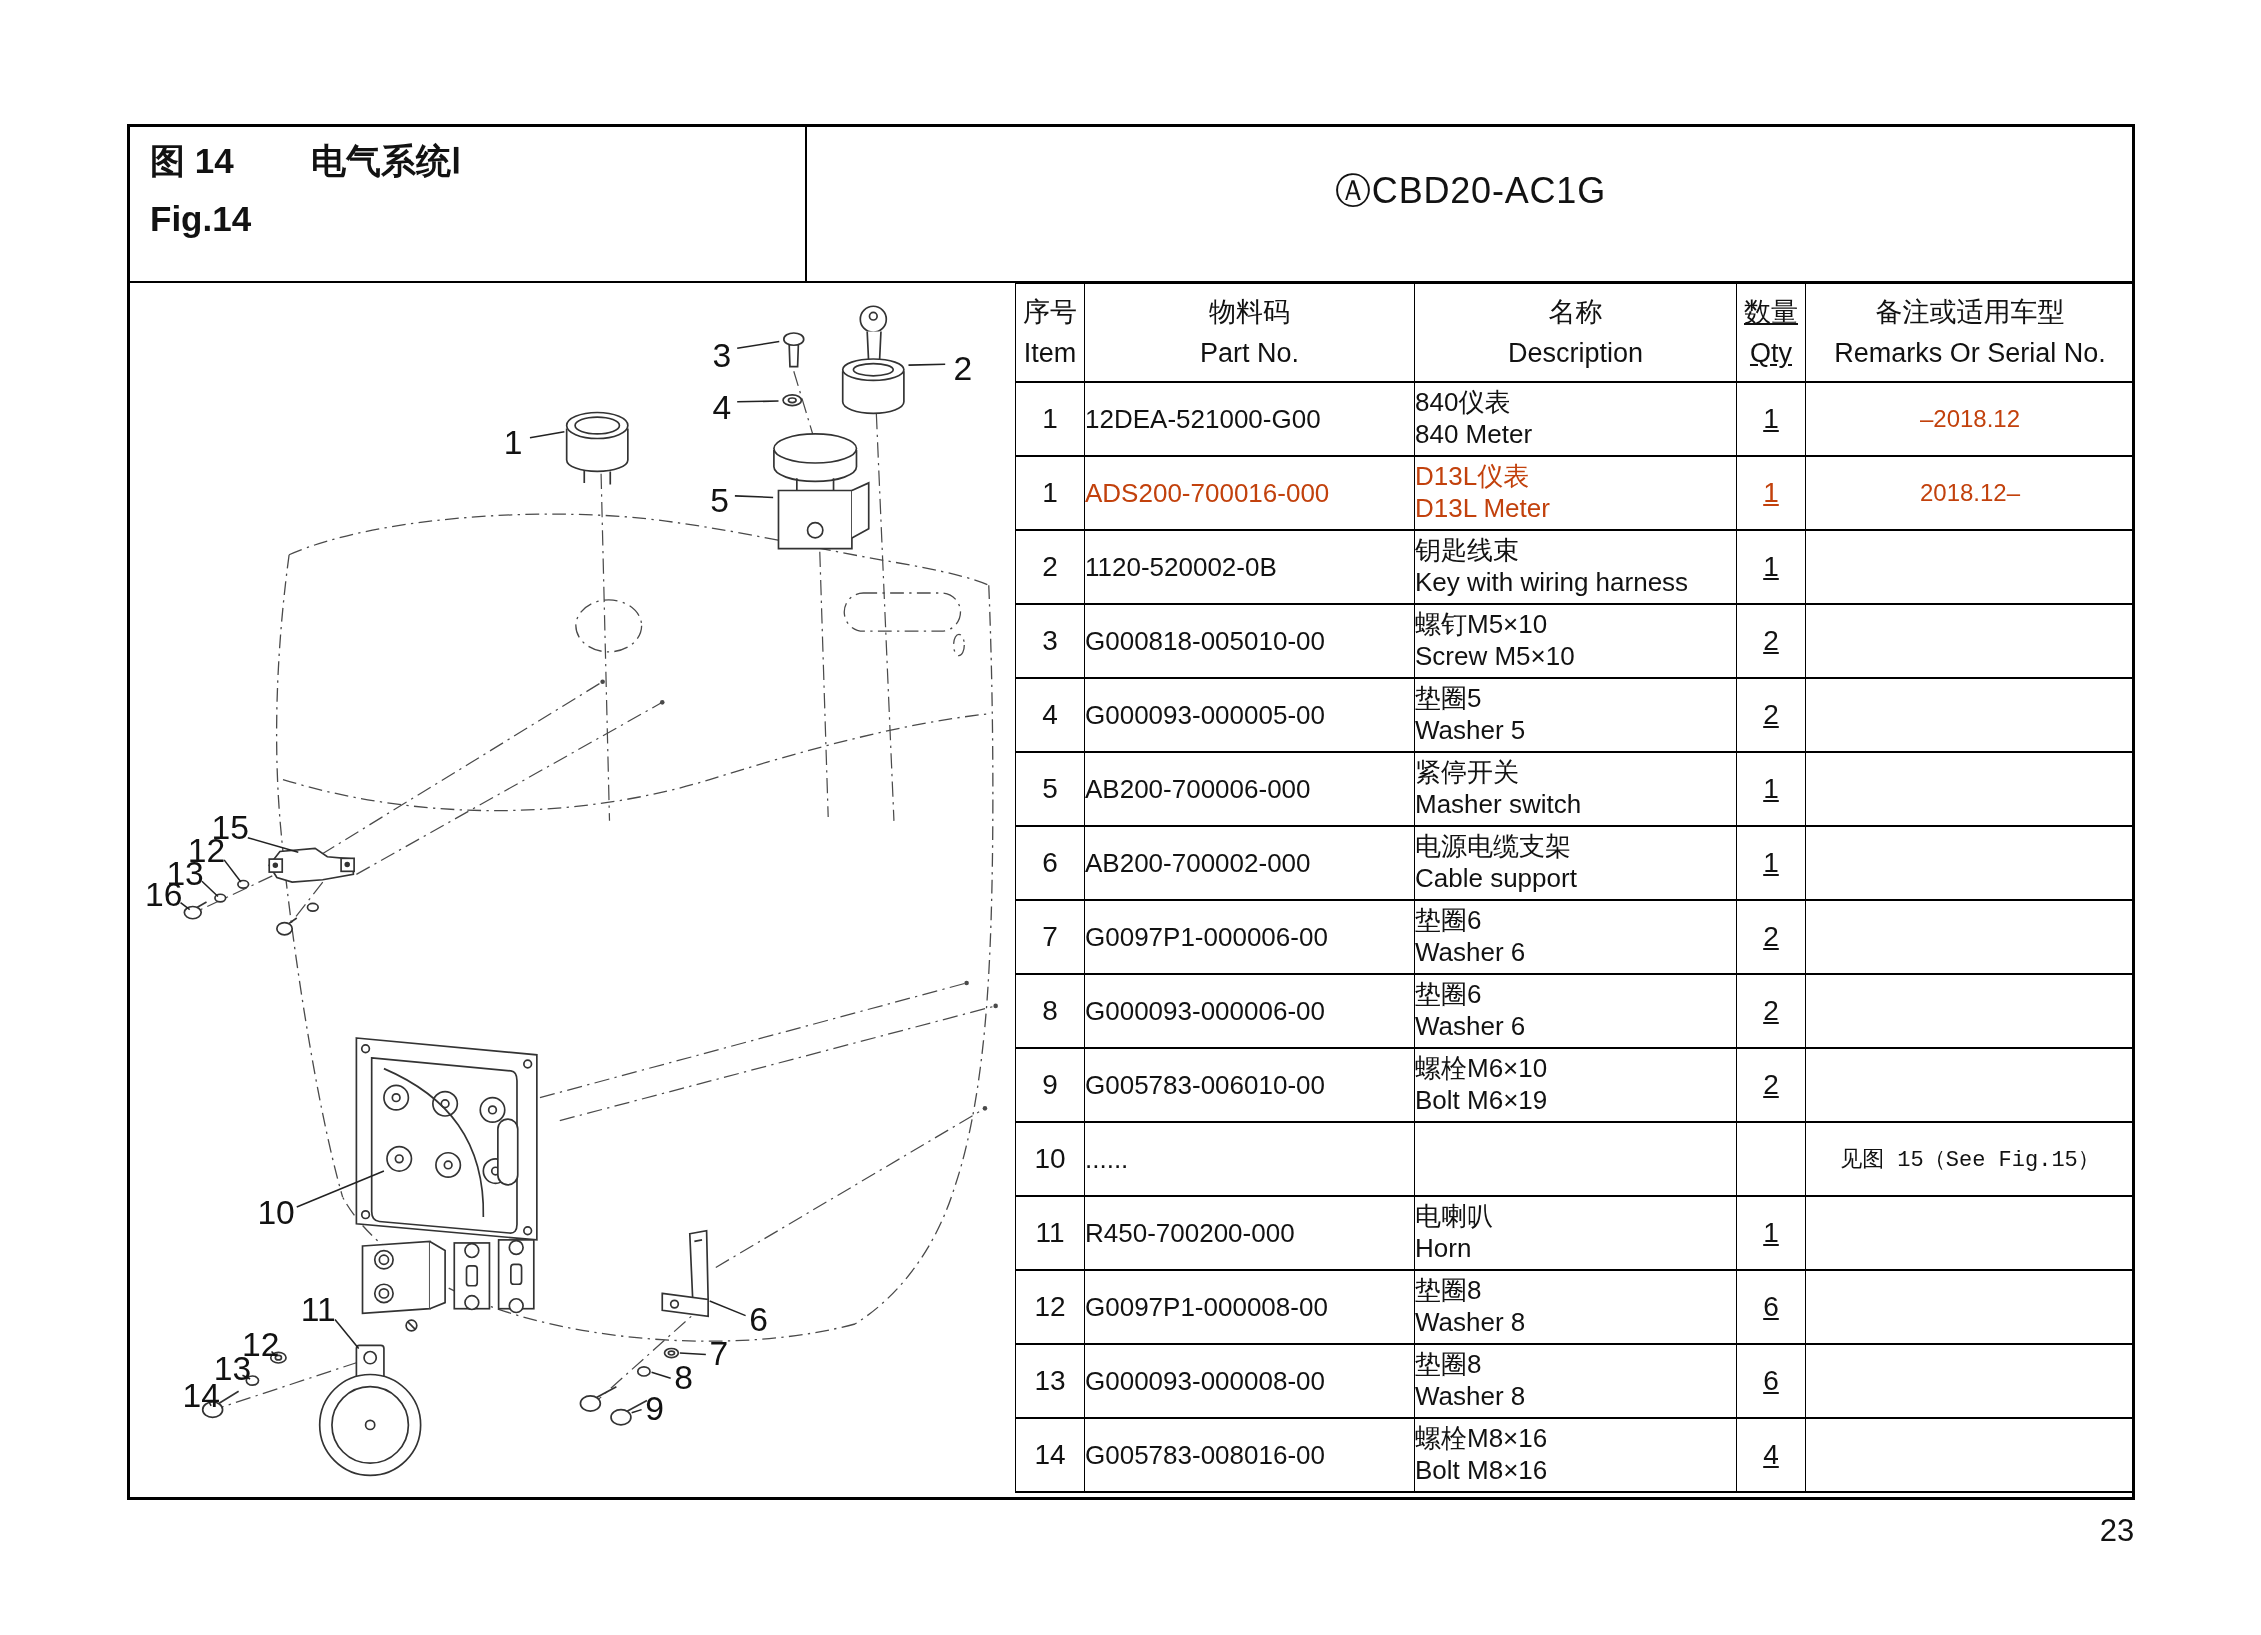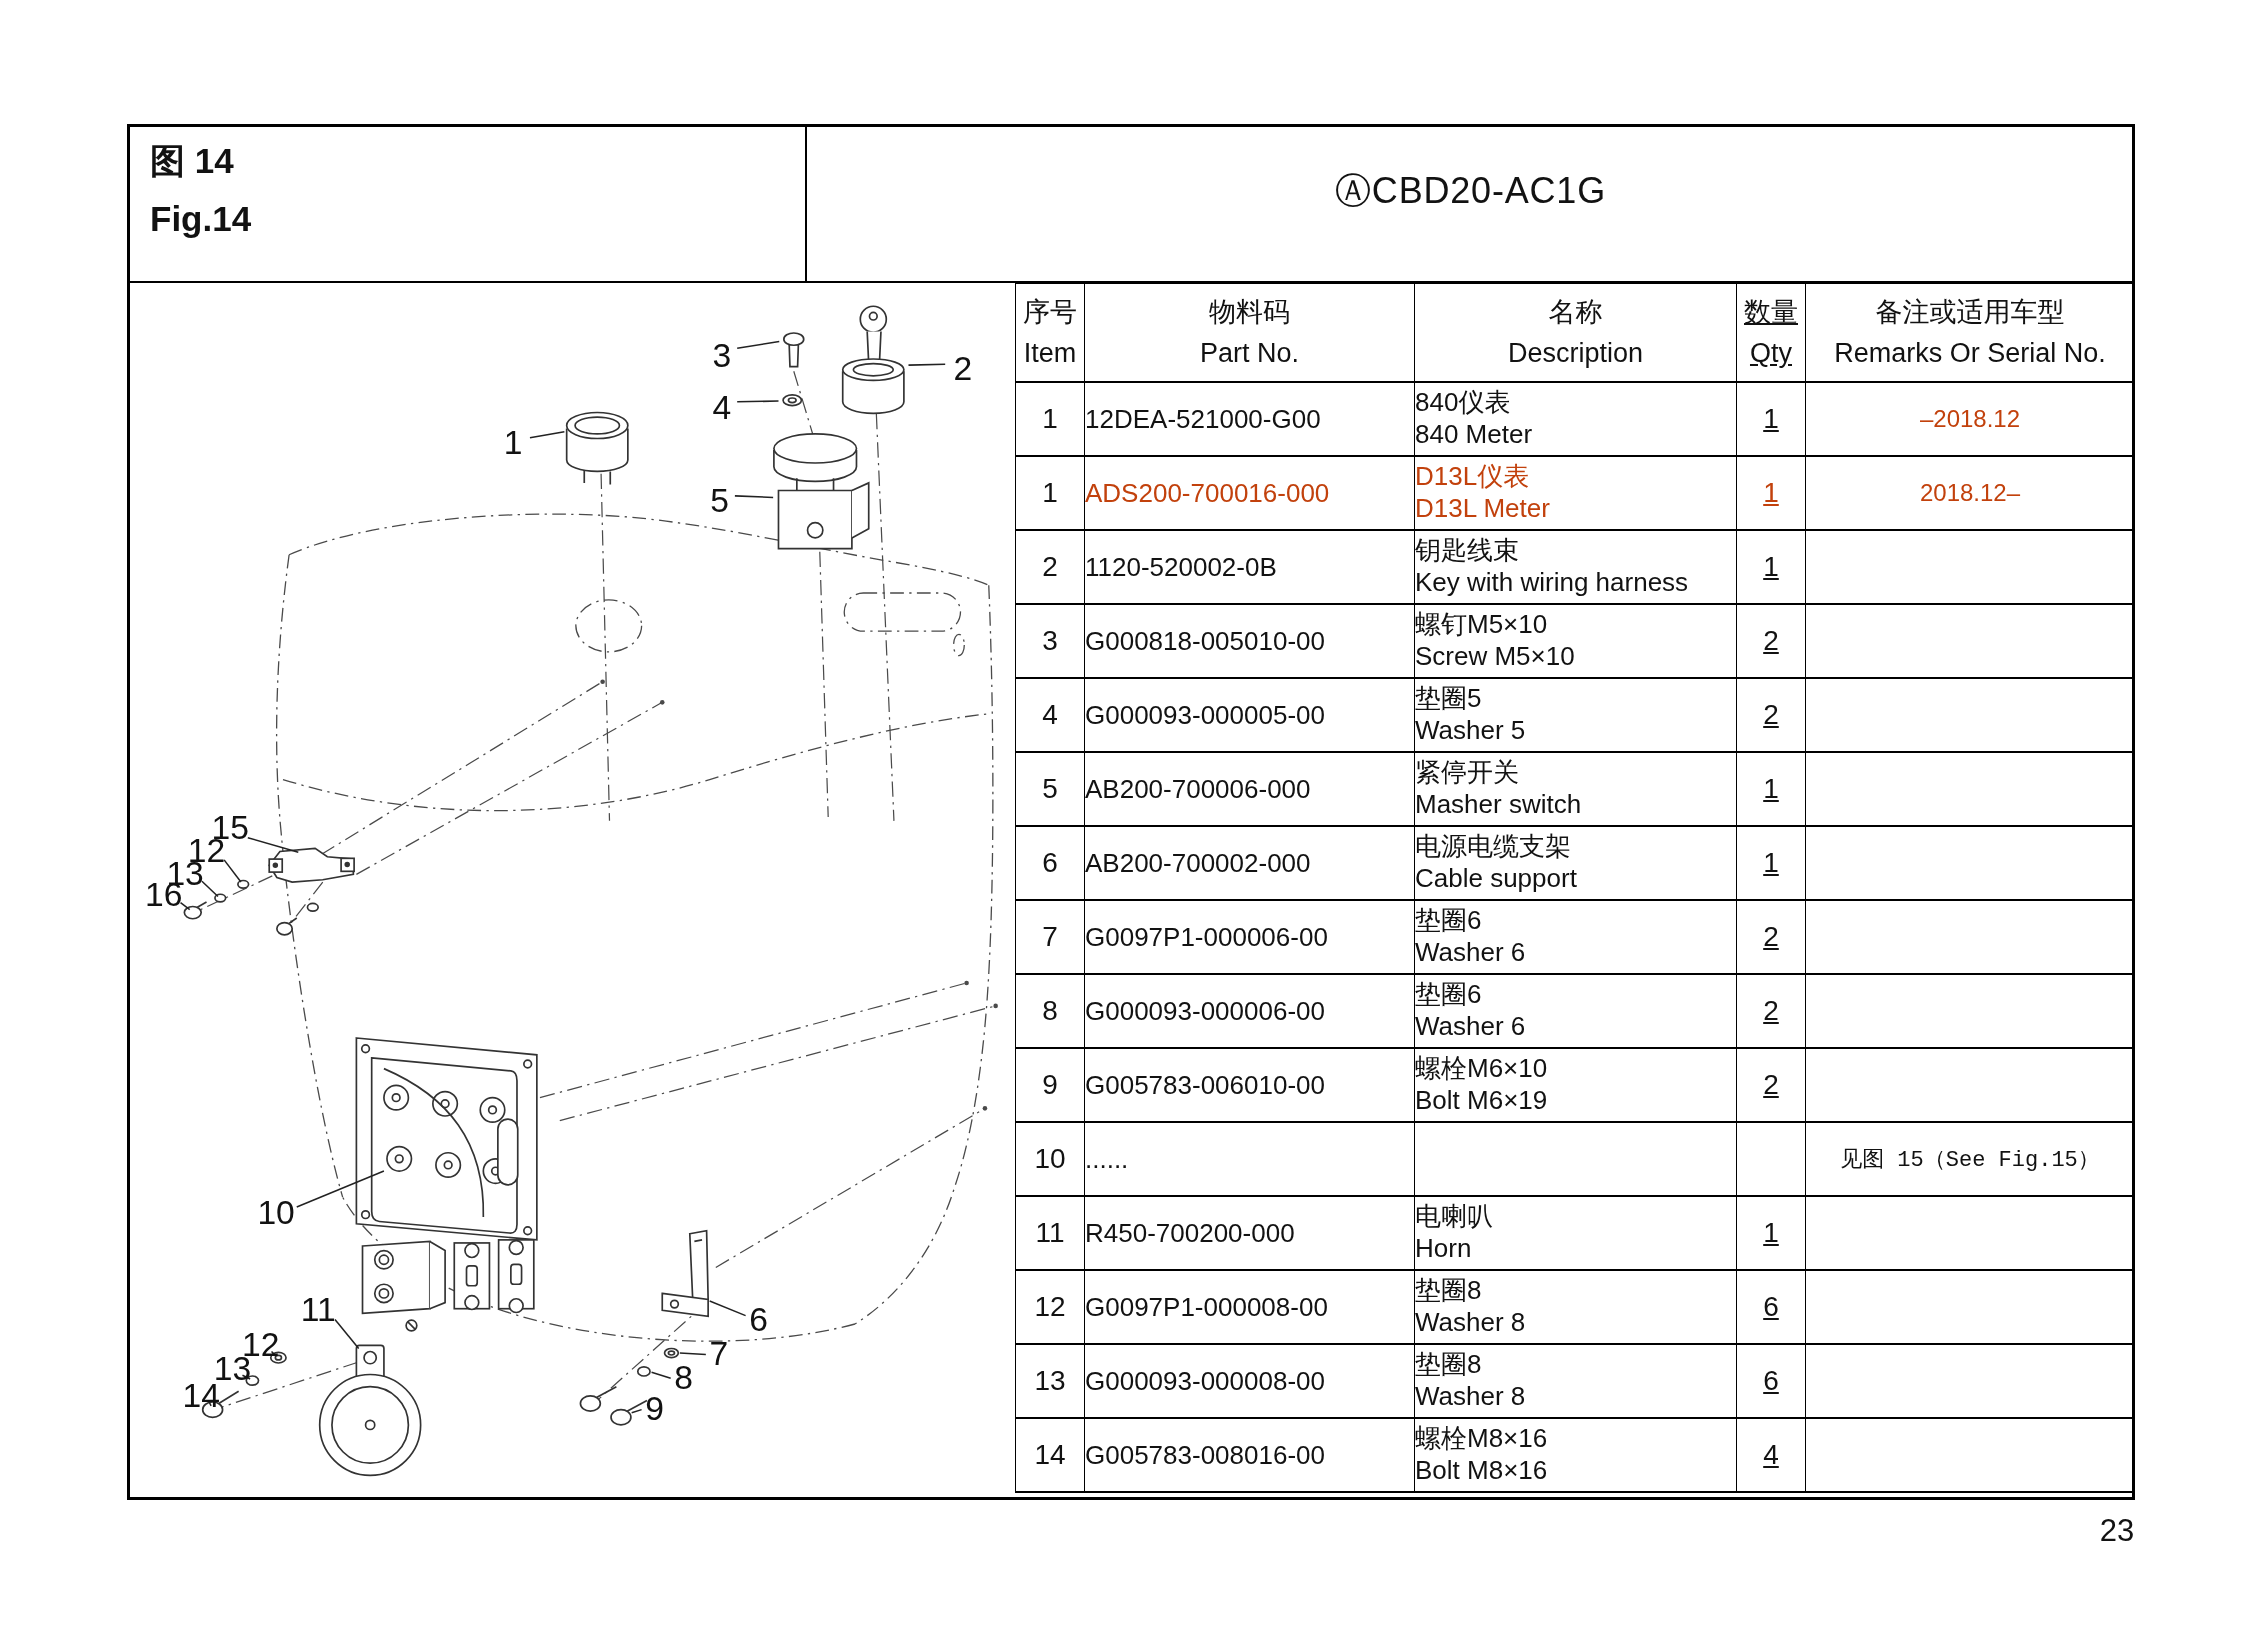--- a/index.html
+++ b/index.html
@@ -46,20 +46,21 @@
 
 <div class="page">
 
   <div class="frame"></div>
   <div class="header-rule"></div>
   <div class="header-vline"></div>
 
   <div class="title-block">
     <div class="title-row">
       <span>图 14</span>
+      <span>电气系统Ⅰ</span>
     </div>
     <div class="title-row">
       <span>Fig.14</span>
     </div>
   </div>
 
   <div class="model-code">ⒶCBD20-AC1G</div>
 
   <svg class="diagram" width="887" height="1217" viewBox="0 0 1160 1590">
 

